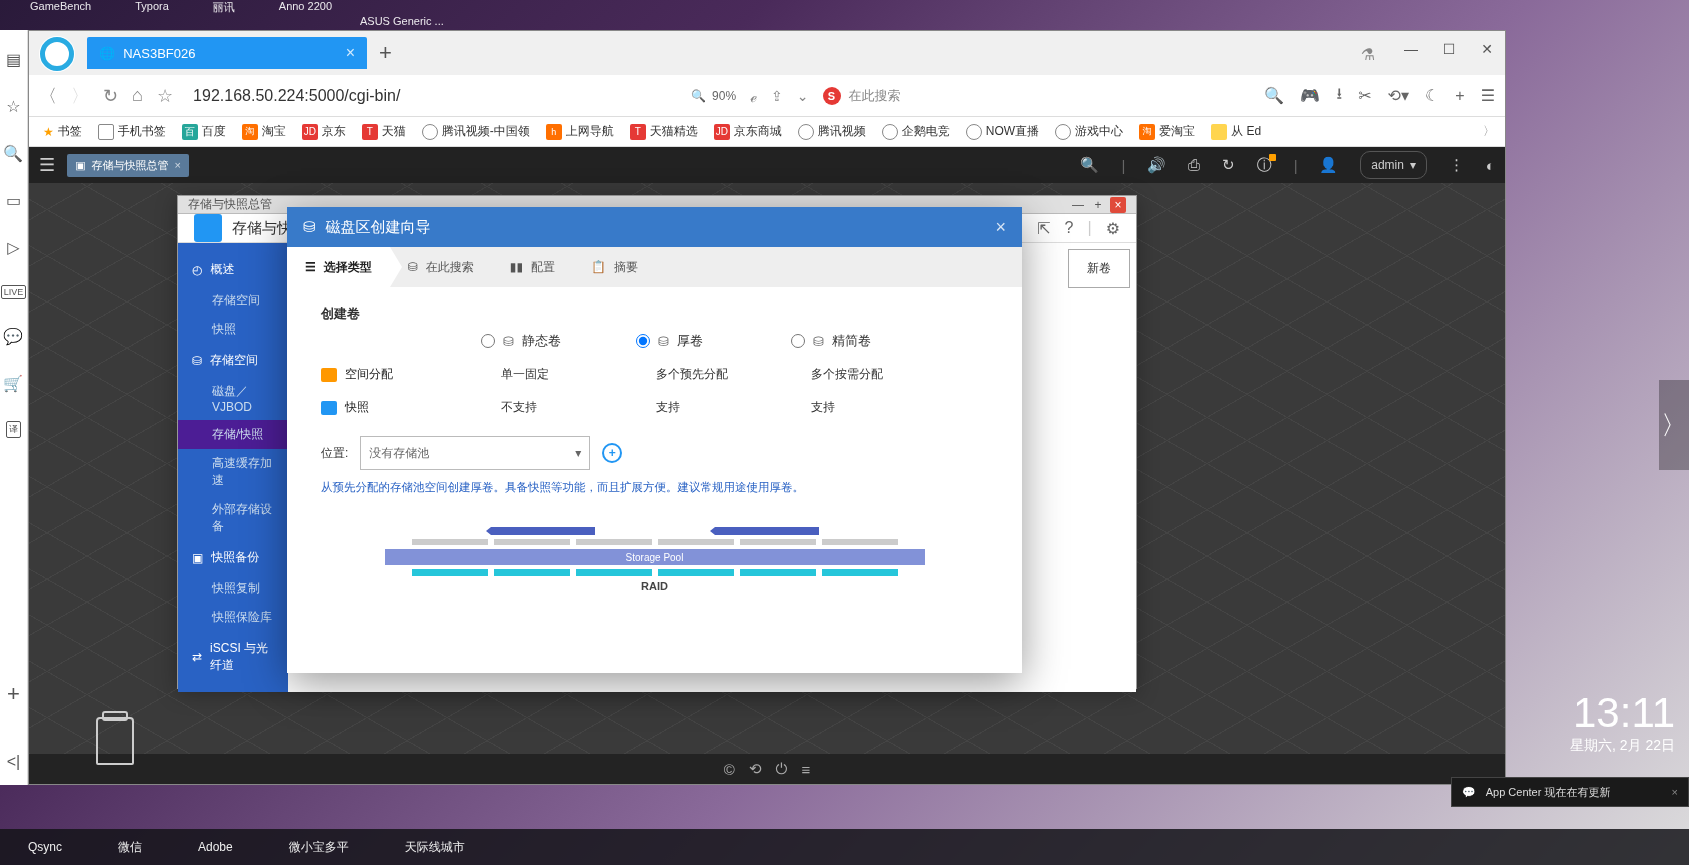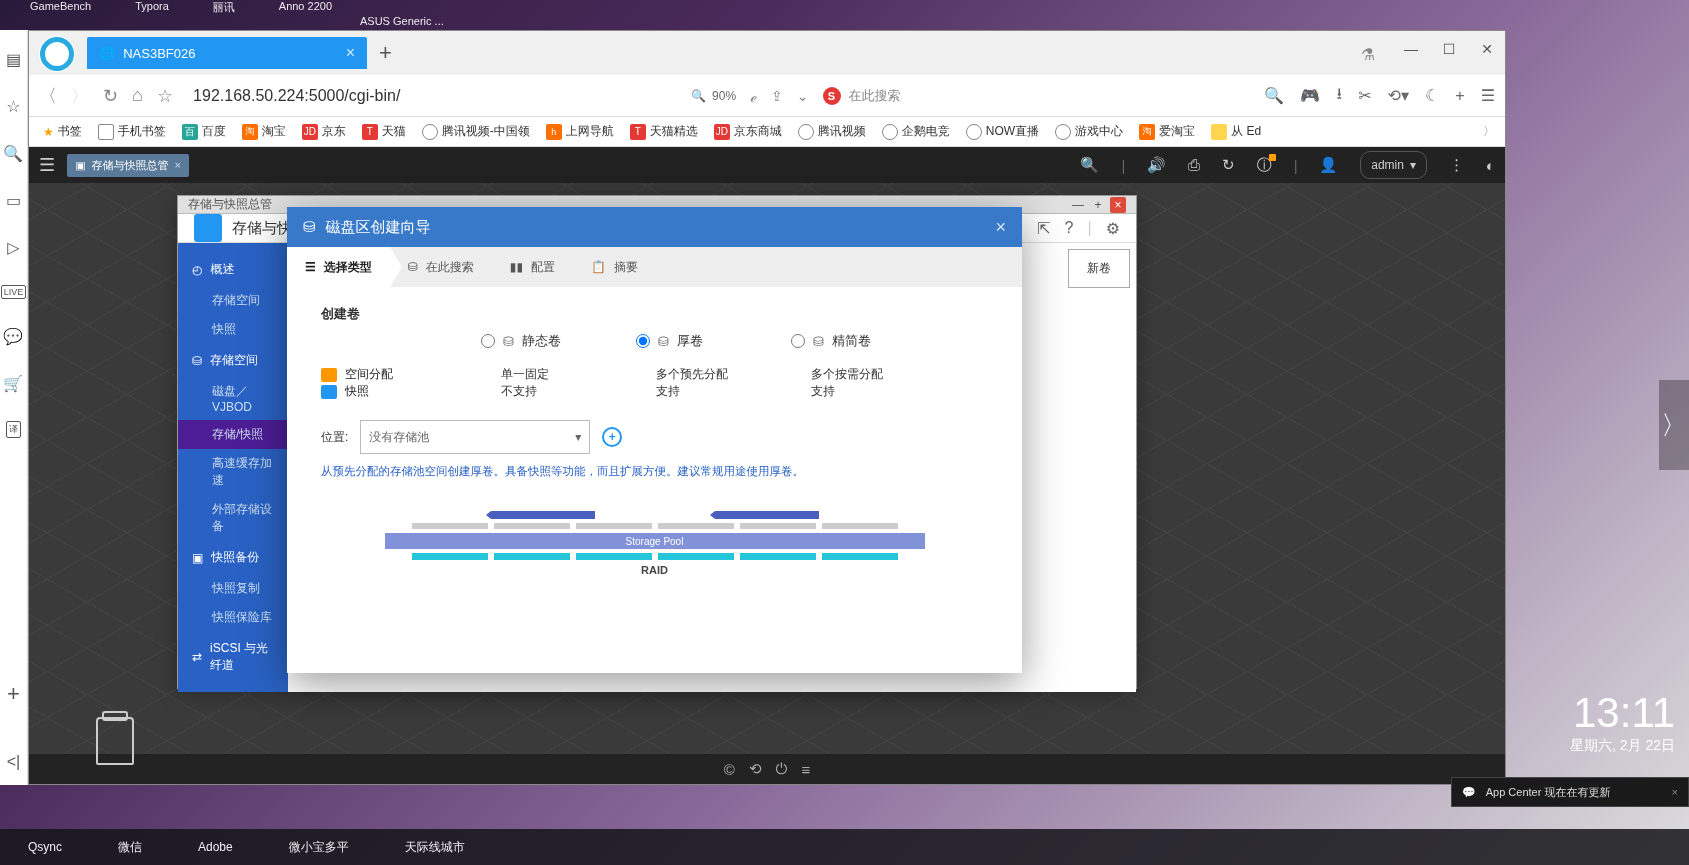--- a/index.html
+++ b/index.html
@@ -84,21 +84,21 @@
 .wiz-step{display:flex;align-items:center;gap:8px;padding:0 18px;height:100%;position:relative}
 .wiz-step.active{background:#fff;font-weight:600;color:#222}
 .wiz-step.active:after{content:"";position:absolute;right:-12px;top:0;border-left:12px solid #fff;border-top:20px solid transparent;border-bottom:20px solid transparent}
 .wiz-body{flex:1;padding:18px 34px;font-size:12px;color:#333;position:relative}
 .wb-h{font-size:13px;font-weight:600;margin-bottom:9px}
 .wb-radios{display:flex;gap:0;margin-bottom:16px}
 .wb-radio{flex:0 0 155px;display:flex;align-items:center;gap:8px;font-size:13px}
 .wb-radio.first{margin-left:160px}
 .wb-radio input{width:14px;height:14px}
 .wb-radio .disk-ico{color:#666}
-.wb-grid{display:grid;grid-template-columns:180px 155px 155px 155px;row-gap:0;font-size:12px;margin-bottom:20px}
+.wb-grid{display:grid;grid-template-columns:180px 155px 155px 155px;row-gap:16px;font-size:12px;margin-bottom:20px}
 .wb-grid .lbl{display:flex;align-items:center;gap:8px;color:#222}
 .lbl-ico{width:16px;height:14px;background:#ff9800;border-radius:2px;display:inline-block}
 .lbl-ico.blue{background:#2196f3}
 .wb-loc{display:flex;align-items:center;gap:12px;margin-bottom:10px}
 .wb-select{width:230px;height:24px;border:1px solid #bbb;padding:16px 8px;font-size:12px;display:flex;align-items:center;justify-content:space-between;color:#666}
 .wb-plus{width:20px;height:20px;border:2px solid #2196f3;border-radius:50%;color:#2196f3;display:inline-flex;align-items:center;justify-content:center;font-weight:bold}
 .wb-desc{color:#2962c4;font-size:11.5px}
 .wb-dia{margin-top:32px;text-align:center}
 .dia-lab{font-size:11px;font-weight:600;color:#444;margin:4px 0}
 .dia-bars{display:flex;justify-content:center;gap:120px;margin-bottom:4px}

